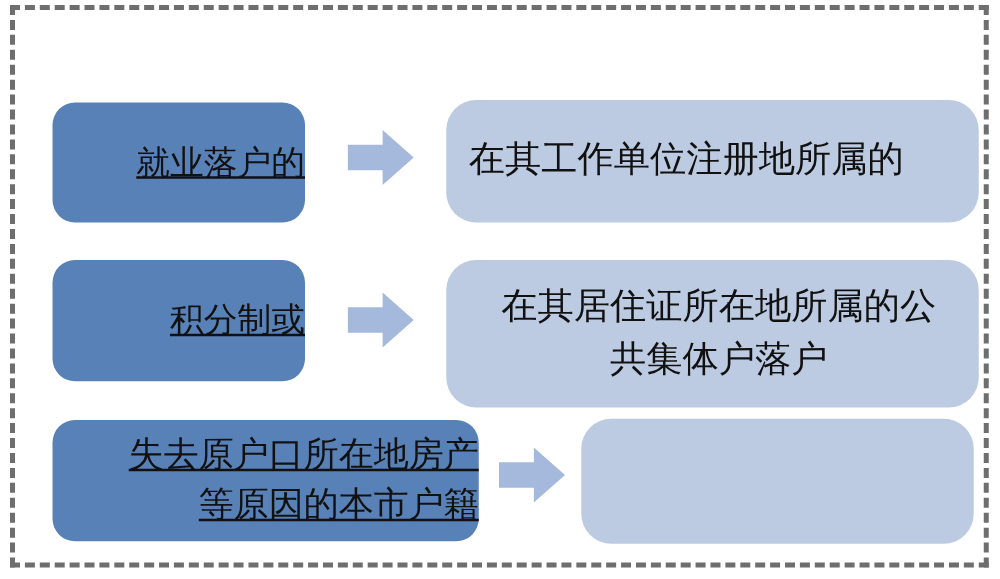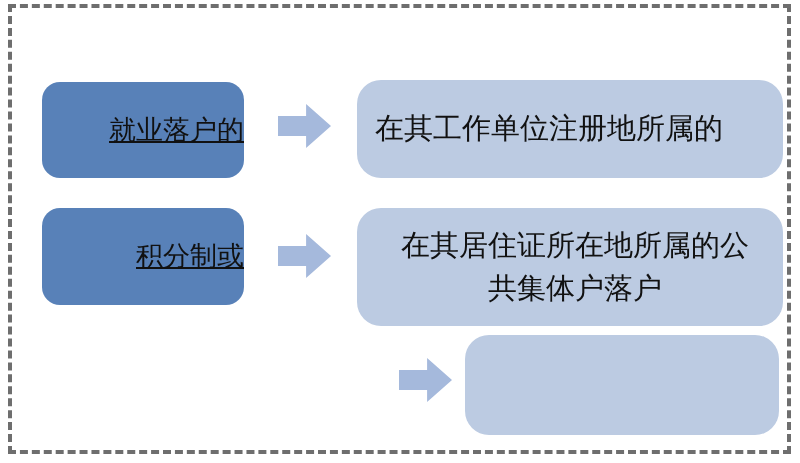--- a/index.html
+++ b/index.html
@@ -89,16 +89,20 @@
 
   <div class="box source-box r2-source">
     <div class="line">积分制或</div>
   </div>
   <div class="arrow r2-arrow"></div>
   <div class="box result-box r2-result">
     <div class="line">在其居住证所在地所属的公</div>
     <div class="line">共集体户落户</div>
   </div>
 
+  <div class="box source-box r3-source">
+    <div class="line">失去原户口所在地房产</div>
+    <div class="line">等原因的本市户籍</div>
+  </div>
   <div class="arrow r3-arrow"></div>
   <div class="box result-box r3-result">
   </div>
 </div>
 
 </body></html>

